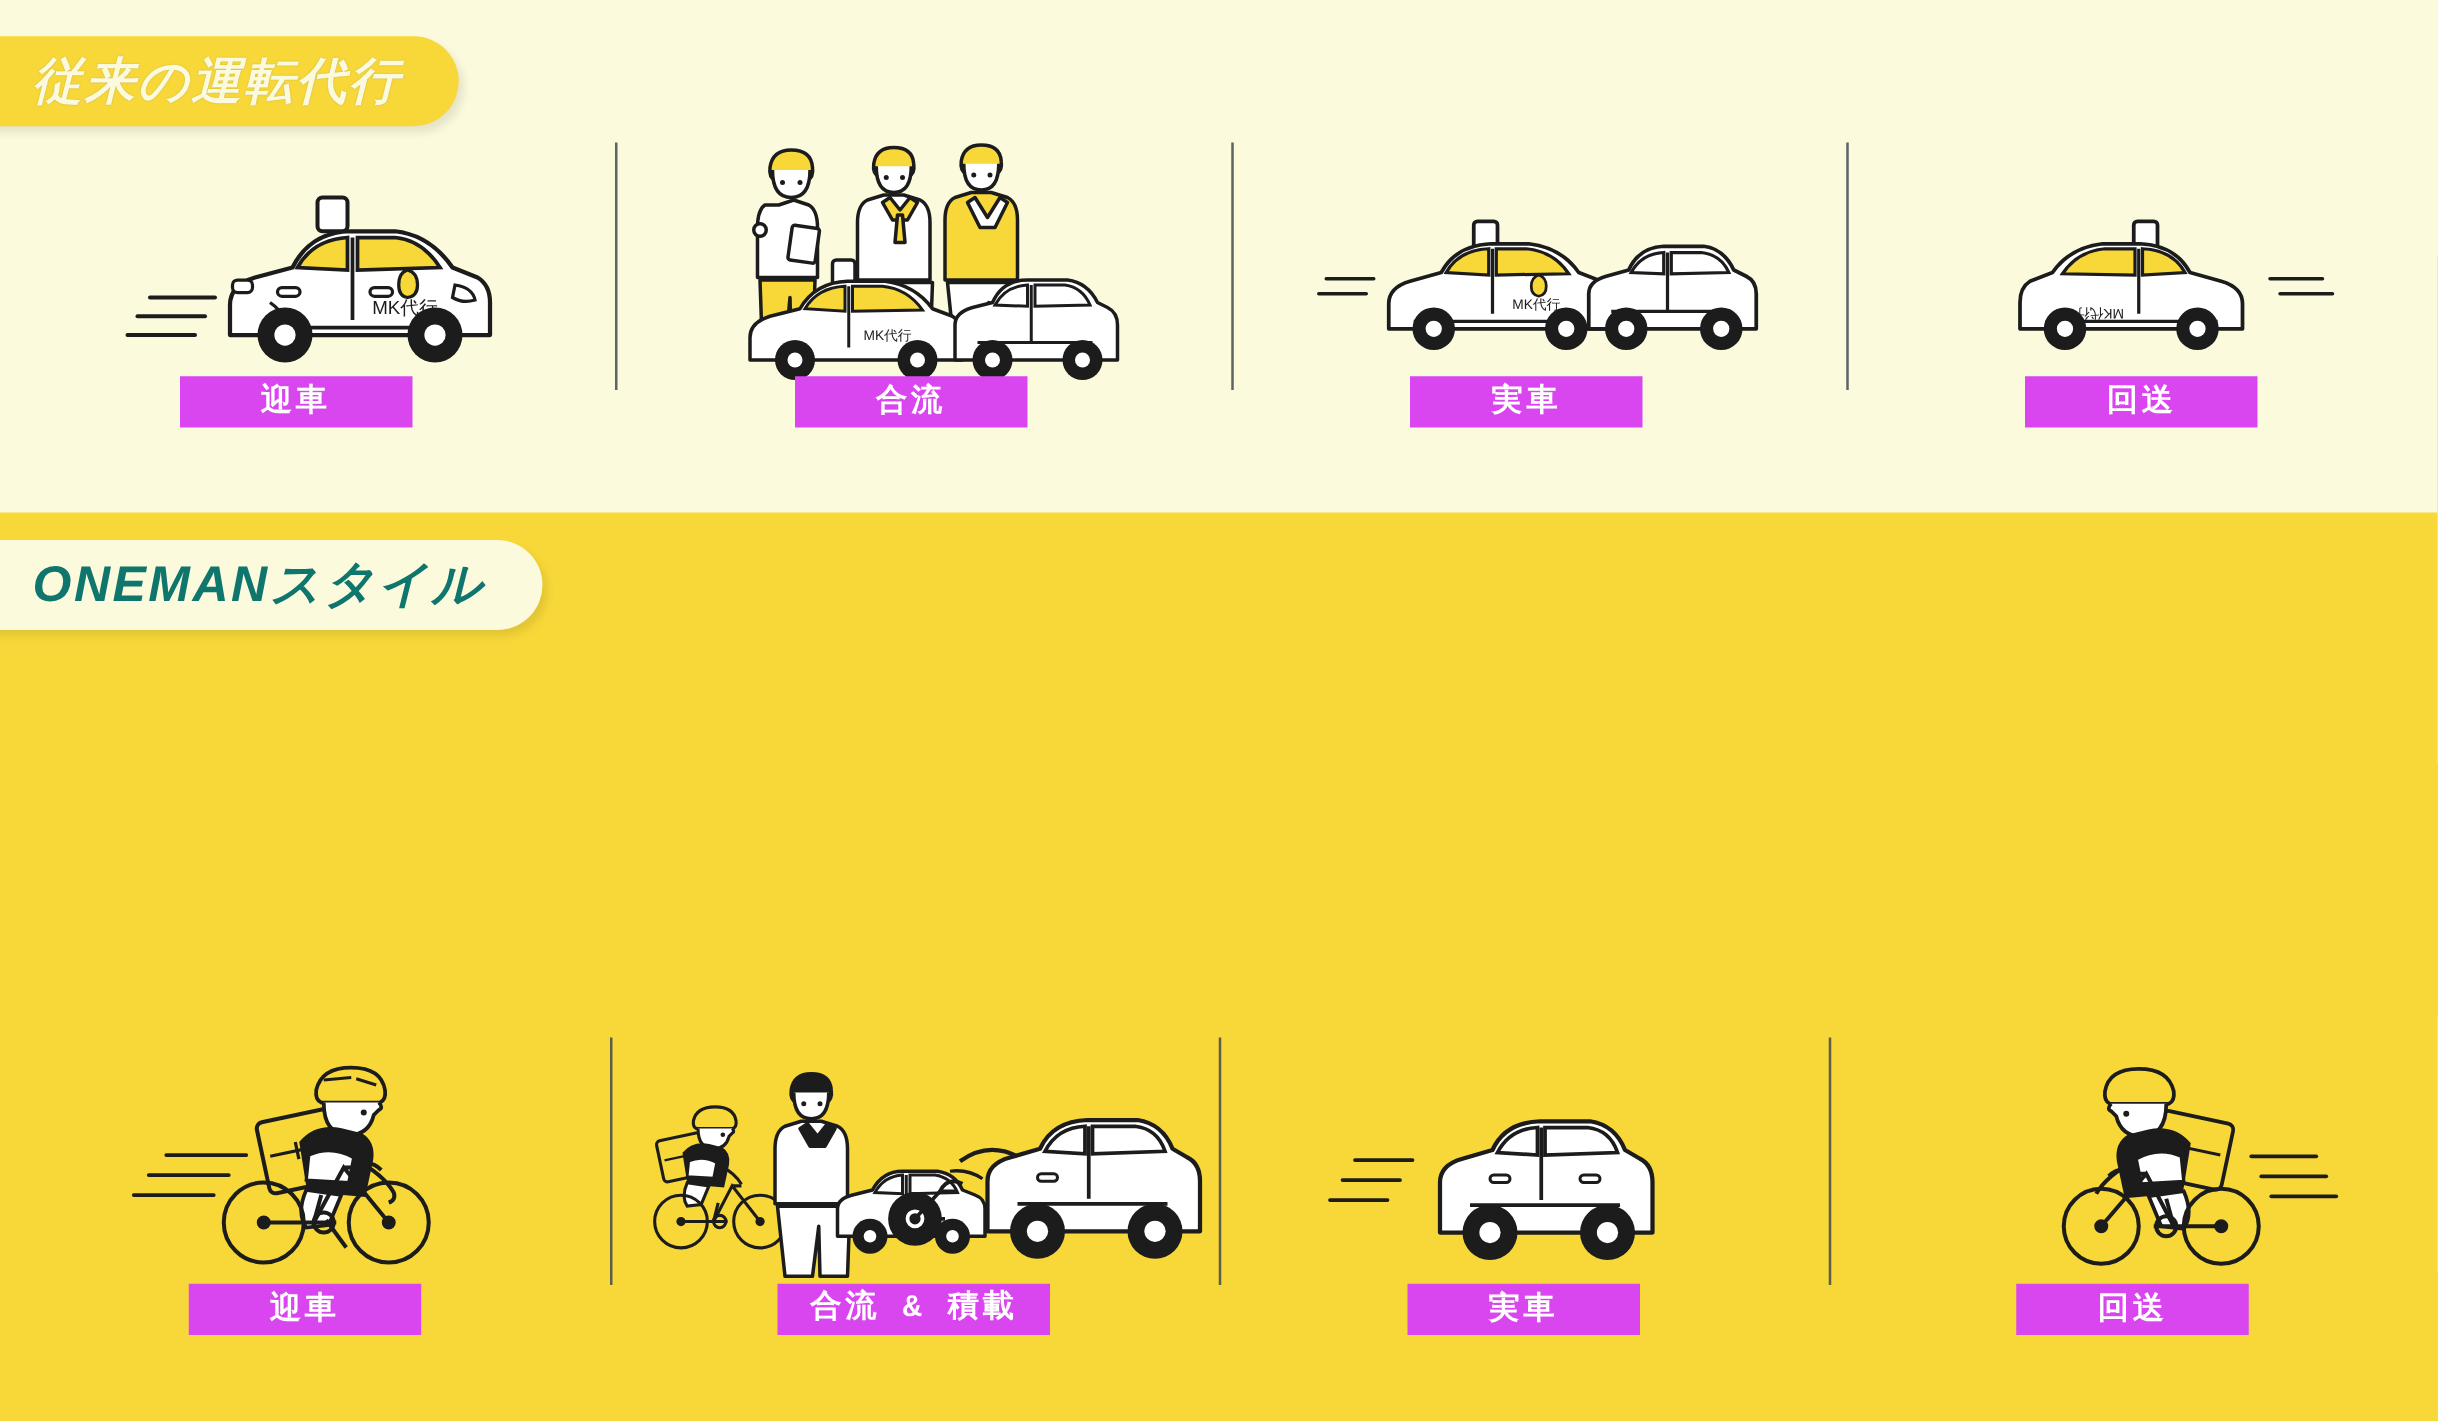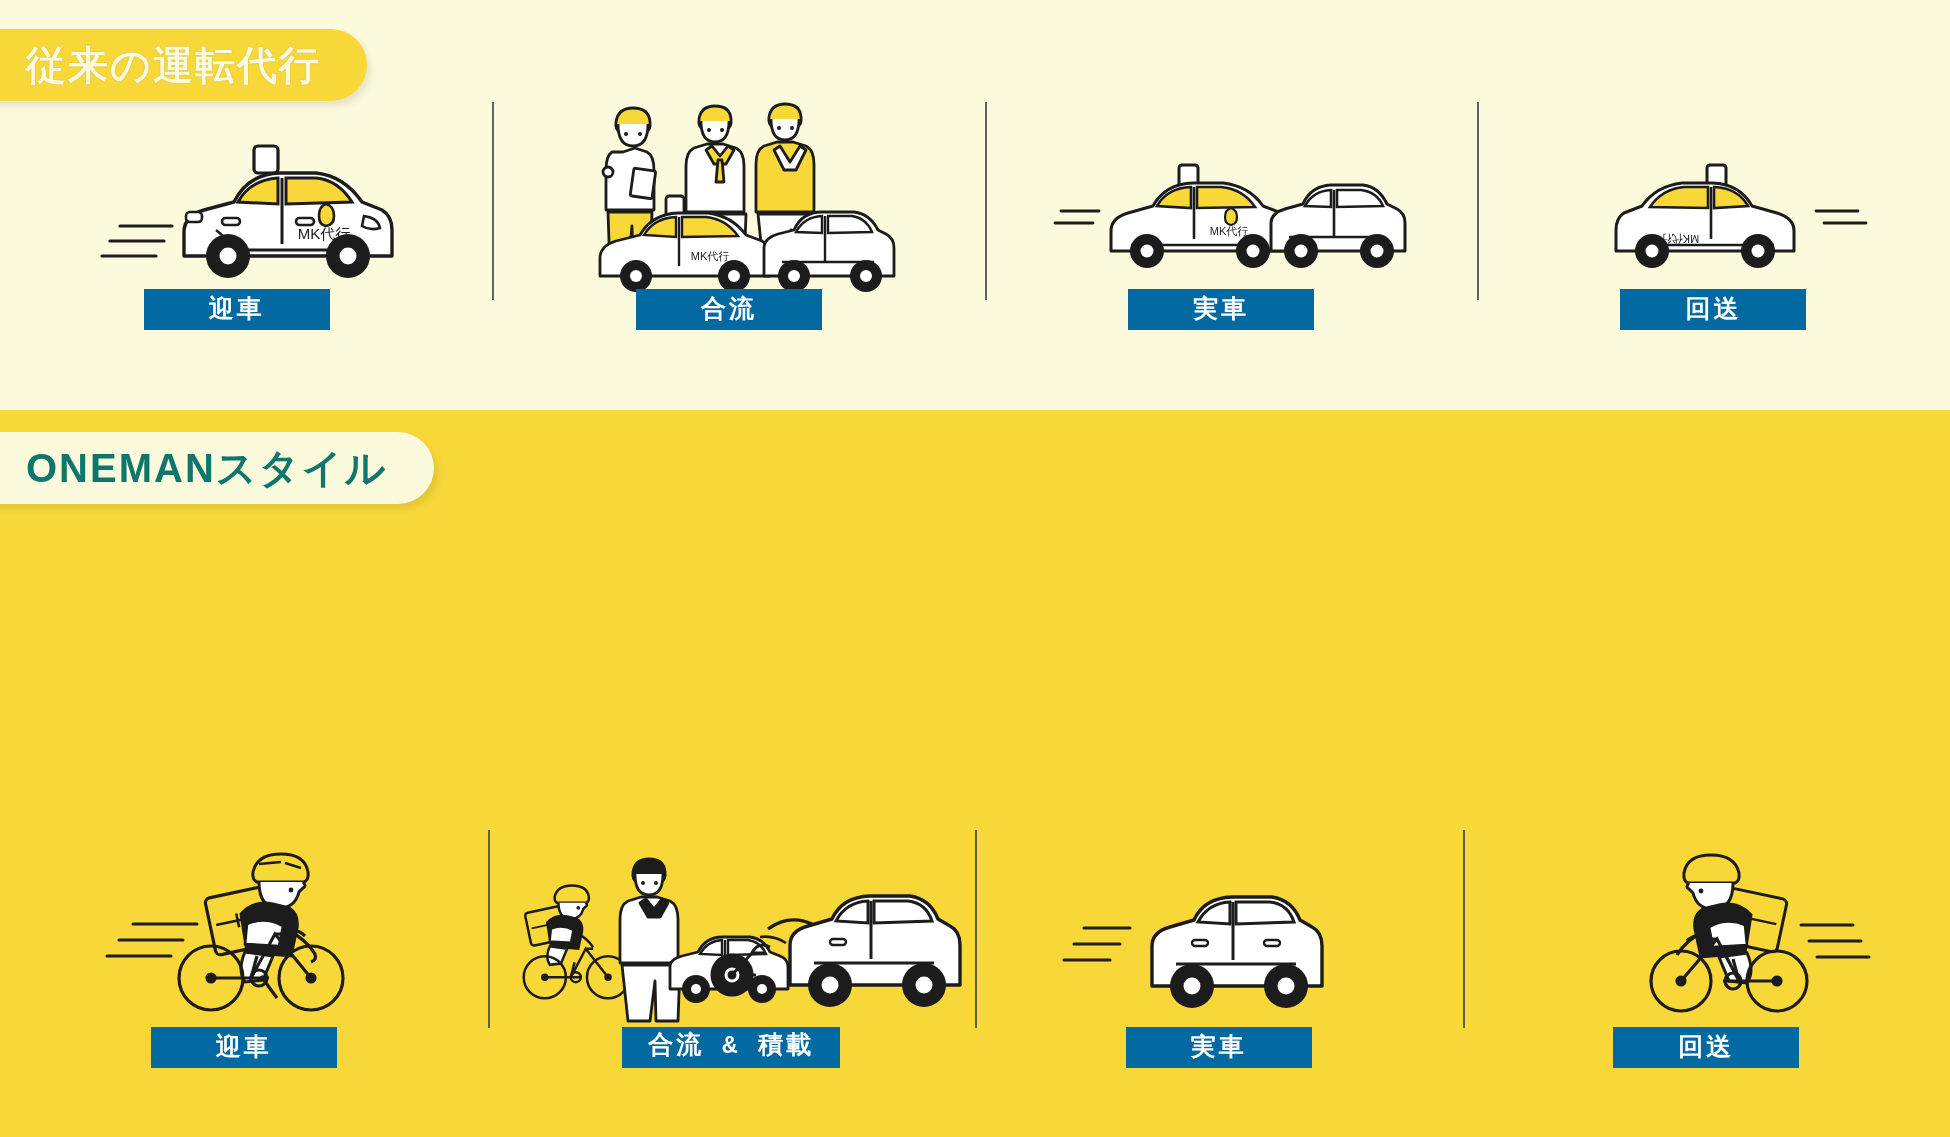--- a/index.html
+++ b/index.html
@@ -29,36 +29,37 @@
     border-radius: 0 46px 46px 0;
     height: 72px;
     box-shadow: 4px 5px 7px rgba(0,0,0,0.09);
     white-space: nowrap;
   }
   .banner-text {
     font-size: 40px;
     font-weight: bold;
     letter-spacing: 2px;
     line-height: 1;
+    font-style: italic;
   }
   .banner-top { top: 29px; background: #f8d838; }
   .banner-top .banner-text {
     color: #fbfadd;
     text-shadow: 0 0 1px rgba(120,110,60,.55);
   }
   .banner-bottom { top: 22px; background: #fbfadd; }
   .banner-bottom .banner-text { color: #0f766e; }
 
   
   .cols {
     position: absolute;
     left: 0; right: 0;
     display: flex;
   }
-  .cols-top    { top: 100px; height: 230px; gap: 19px; }
+  .cols-top    { top: 112px; height: 230px; gap: 19px; }
   .cols-bottom { top: 418px; height: 240px; }
   .col {
     flex: 1 1 0;
     position: relative;
     display: flex;
     flex-direction: column;
     align-items: center;
     justify-content: flex-end;
   }
   .col + .col::before {
@@ -71,21 +72,21 @@
   }
   .art {
     flex: 1 1 auto;
     width: 100%;
     display: flex;
     align-items: flex-end;
     justify-content: center;
     padding-bottom: 6px;
   }
   .stage-label {
-    background: #0369a1;
+    background: #d946ef;
     color: #ffffff;
     font-size: 25px;
     font-weight: bold;
     letter-spacing: 3px;
     padding: 7px 0 9px;
     width: 186px;
     text-align: center;
     line-height: 1;
   }
   .stage-label.wide { width: 218px; font-family: Liberation Mono, monospace; }

